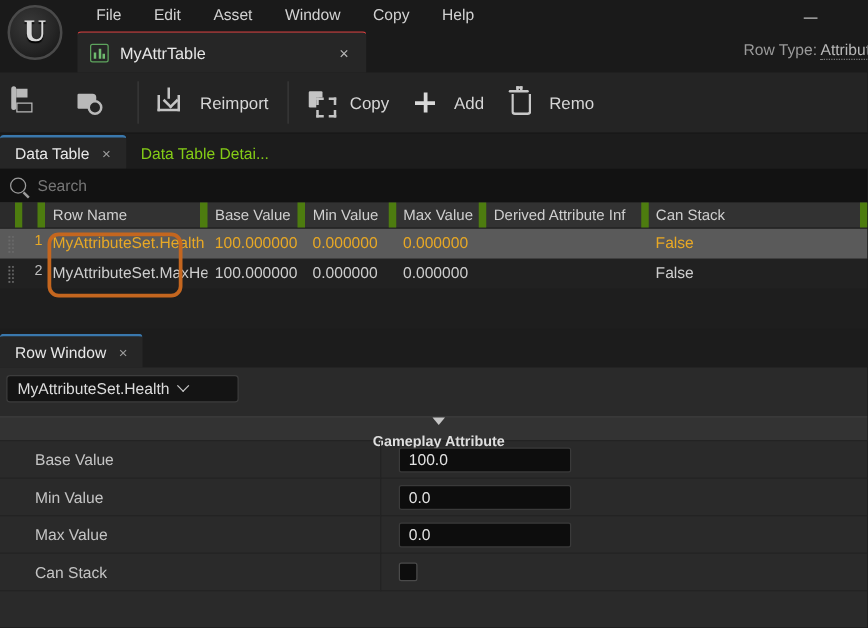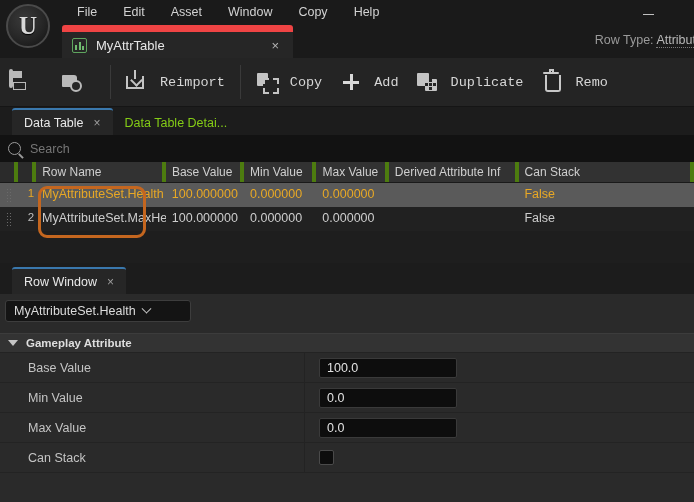--- a/index.html
+++ b/index.html
@@ -42,21 +42,21 @@
     position: absolute; right: 34px; top: 6px; width: 24px; height: 16px;
     display: flex; align-items: center; justify-content: center;
     color: #c0c0c0; font-size: 13px;
   }
   .win-min i { display: block; width: 11px; height: 1px; background: #c0c0c0; }
 
   
   .asset-tab {
     position: absolute; left: 62px; top: 25px; width: 231px; height: 33px;
     background: #262626;
-    border-top: 7px solid #ef4444;
+    border-top: 1px solid #ef4444;
     border-top-left-radius: 3px; border-top-right-radius: 3px;
     display: flex; align-items: center; padding: 0 10px;
   }
   .asset-tab .icon-chart {
     width: 15px; height: 15px; border: 1.4px solid #5ea55e; border-radius: 2px;
     margin-right: 9px; position: relative; flex: none;
   }
   .asset-tab .icon-chart i {
     position: absolute; bottom: 2px; width: 2px; background: #6fba6f;
   }
@@ -73,21 +73,21 @@
   .rowtype b { color: #b9b9b9; font-weight: normal; border-bottom: 1px dotted #7a7a7a; }
 
   
   .toolbar {
     position: absolute; left: 0; top: 58px; width: 694px; height: 49px;
     background: #242424; border-bottom: 1px solid #151515;
     display: flex; align-items: center; overflow: hidden;
   }
   .tb-btn {
     display: flex; align-items: center; height: 40px; padding: 0 9px;
-    gap: 12px; color: #d6d6d6; font-size: 13.5px; white-space: nowrap; font-family: Liberation Mono, monospace;
+    gap: 12px; color: #d6d6d6; font-size: 13.5px; white-space: nowrap;
   }
   .tb-sep { width: 1px; height: 34px; background: #3a3a3a; margin: 0 6px; flex: none; }
   .tb-ico { width: 22px; height: 22px; position: relative; flex: none; }
 
   
   .ic-save { border: 2px solid #b9b9b9; border-radius: 2px; width: 19px; height: 19px; }
   .ic-save::before { content:""; position:absolute; left:4px; top:0px; width:9px; height:7px;
     background:#b9b9b9; }
   .ic-save::after { content:""; position:absolute; left:4px; top:11px; width:11px; height:6px;
     border:1.5px solid #b9b9b9; }
@@ -131,41 +131,41 @@
     background: #1c1c1c; display: flex; align-items: flex-end;
   }
   .ptab {
     height: 27px; display: flex; align-items: center; gap: 10px;
     padding: 0 12px; font-size: 12.5px; color: #84cc16;
     border-top: 2px solid transparent;
   }
   .ptab.active {
     background: #262626; color: #e8e8e8;
     border-top: 2px solid #3a78ad;
-    border-top-left-radius: 3px; border-top-right-radius: 3px; margin-left: 12px;
+    border-top-left-radius: 3px; border-top-right-radius: 3px;
   }
   .ptab .px { color: #9e9e9e; font-size: 12px; }
 
   
   .searchbar {
     position: absolute; left: 0; top: 135px; width: 694px; height: 27px;
     background: #121212; border-radius: 0 0 0 0;
     display: flex; align-items: center; padding-left: 8px; gap: 9px;
   }
   .search-ico { width: 13px; height: 13px; border: 1.6px solid #9b9b9b; border-radius: 50%; position: relative; flex:none;}
   .search-ico::after { content:""; position:absolute; right:-4px; bottom:-3px; width:6px; height:1.8px;
     background:#9b9b9b; transform: rotate(45deg); }
   .search-ph { font-size: 12.5px; color: #767676; }
 
   
   .table { position: absolute; left: 0; top: 162px; width: 694px; height: 101px; background:#1e1e1e; }
   .thead { display: flex; height: 21px; background: #323232; border-bottom: 1px solid #1a1a1a; }
   .th {
     font-size: 12px; color: #cfcfcf; padding: 3px 6px 0 6px;
-    border-right: 4px solid #4d7c0f; overflow: hidden; white-space: nowrap;
+    border-right: 6px solid #4d7c0f; overflow: hidden; white-space: nowrap;
   }
   .th.grip { width: 18px; padding: 0; background:#2b2b2b; }
   .th.num  { width: 19px; padding: 0; background:#2b2b2b;}
   .trow { display: flex; height: 24px; align-items: stretch; }
   .trow.sel { background: #5a5a5a; }
   .trow.alt { background: #212121; }
   .td {
     font-size: 12.5px; padding: 4px 6px 0 6px; white-space: nowrap;
     overflow: hidden; color: #cdcdcd;
   }
@@ -196,21 +196,21 @@
     background: #141414; border: 1px solid #3d3d3d; border-radius: 3px;
     display: flex; align-items: center; padding: 0 8px; gap: 7px;
   }
   .re-combo .val { font-size: 12.5px; color: #dcdcdc; }
   .chev { width: 7px; height: 7px; border-right: 1.7px solid #c9c9c9;
     border-bottom: 1.7px solid #c9c9c9; transform: rotate(45deg) translate(-2px,-2px); }
 
   .cat-header {
     position: absolute; left: 0; top: 39px; width: 694px; height: 20px;
     background: #333333; border-top: 1px solid #3c3c3c; border-bottom:1px solid #232323;
-    display: flex; align-items: center; padding-left: 8px; gap: 8px;
+    display: flex; align-items: center; padding-left: 8px; gap: 8px; flex-direction: column;
   }
   .tri { width:0; height:0; border-left:5px solid transparent; border-right:5px solid transparent;
     border-top:6px solid #c5c5c5; }
   .cat-header .lbl { font-size: 11.5px; font-weight: bold; color: #dedede; }
 
   .prop-rows { position: absolute; left: 0; top: 59px; width: 694px; }
   .prow { display: flex; height: 30px; align-items: center;
           border-bottom: 1px solid #232323; }
   .prow .pl {
     width: 305px; padding-left: 28px; font-size: 12.5px; color: #c4c4c4;
@@ -284,26 +284,20 @@
 
     <div class="tb-sep"></div>
 
     <div class="tb-btn">
       <span class="tb-ico ic-copy"></span>
       <span>Copy</span>
     </div>
     <div class="tb-btn">
       <span class="tb-ico ic-plus"></span>
       <span>Add</span>
-    </div>
-    <div class="tb-btn">
-      <span class="tb-ico ic-dup">
-          <i></i>
-        </span>
-      <span>Duplicate</span>
     </div>
     <div class="tb-btn">
       <span class="tb-ico ic-trash">
           <i></i>
         </span>
       <span>Remo</span>
     </div>
   </div>
 
   <div class="panel-tabs">

